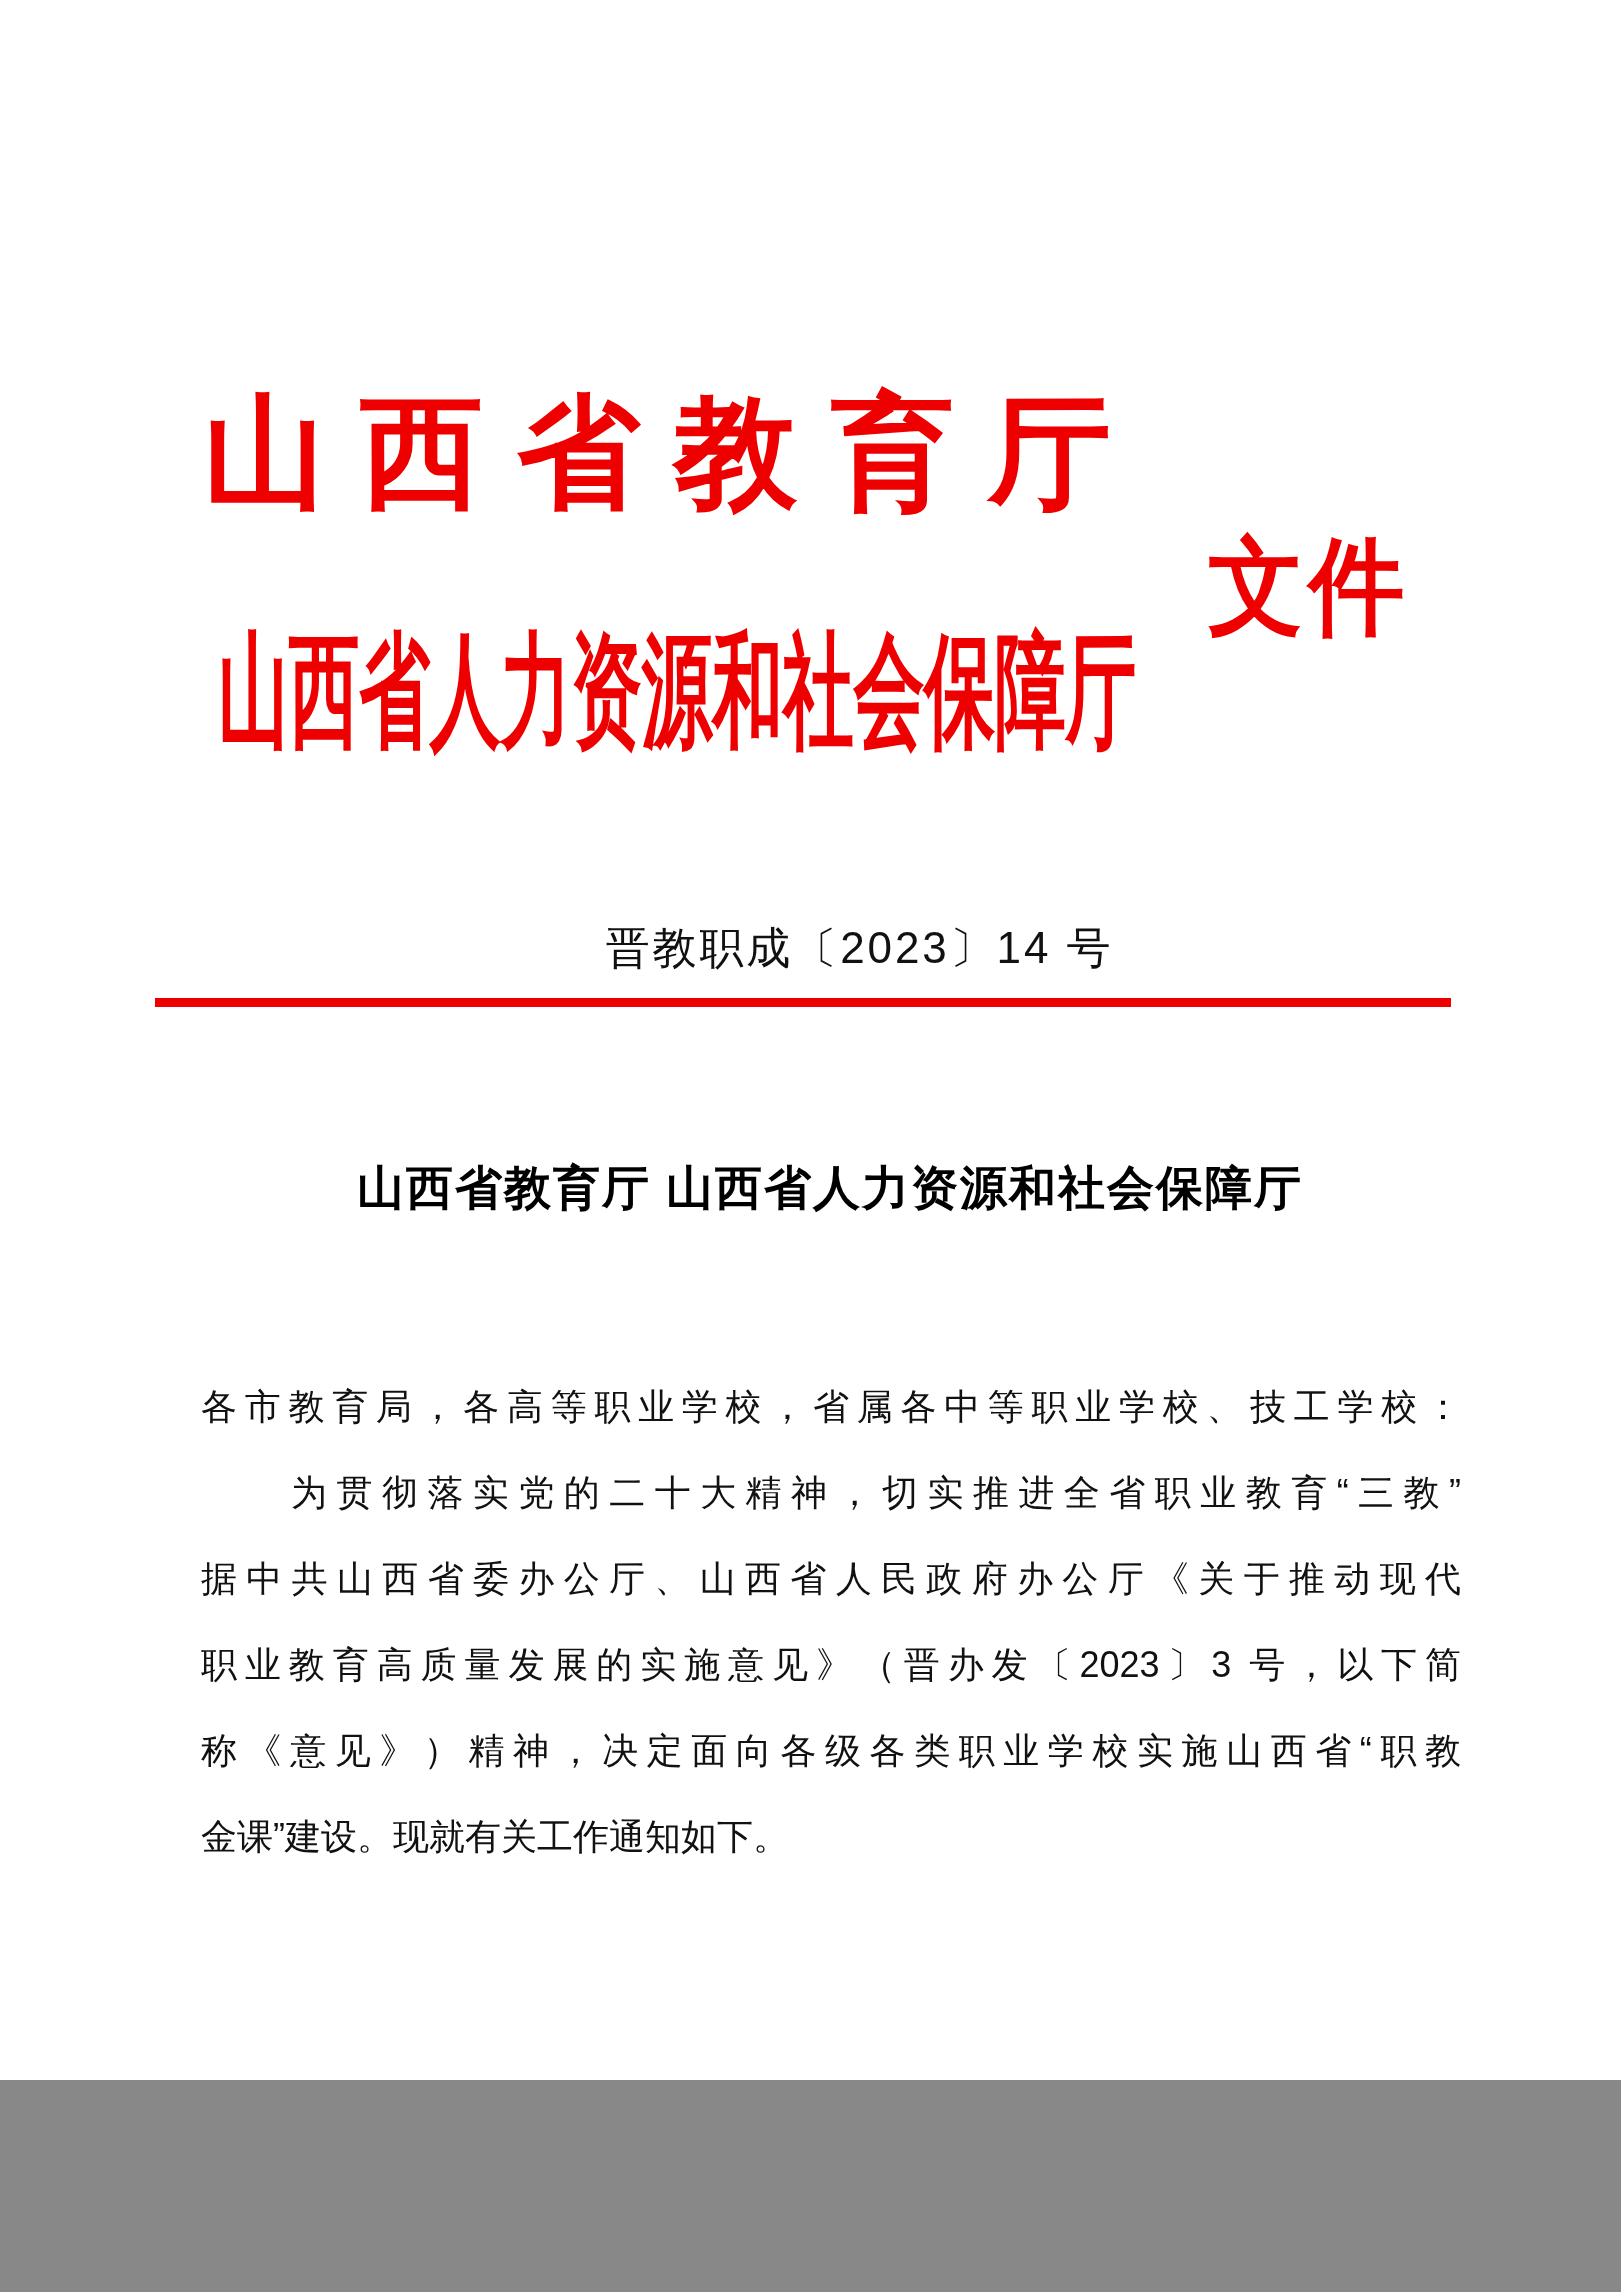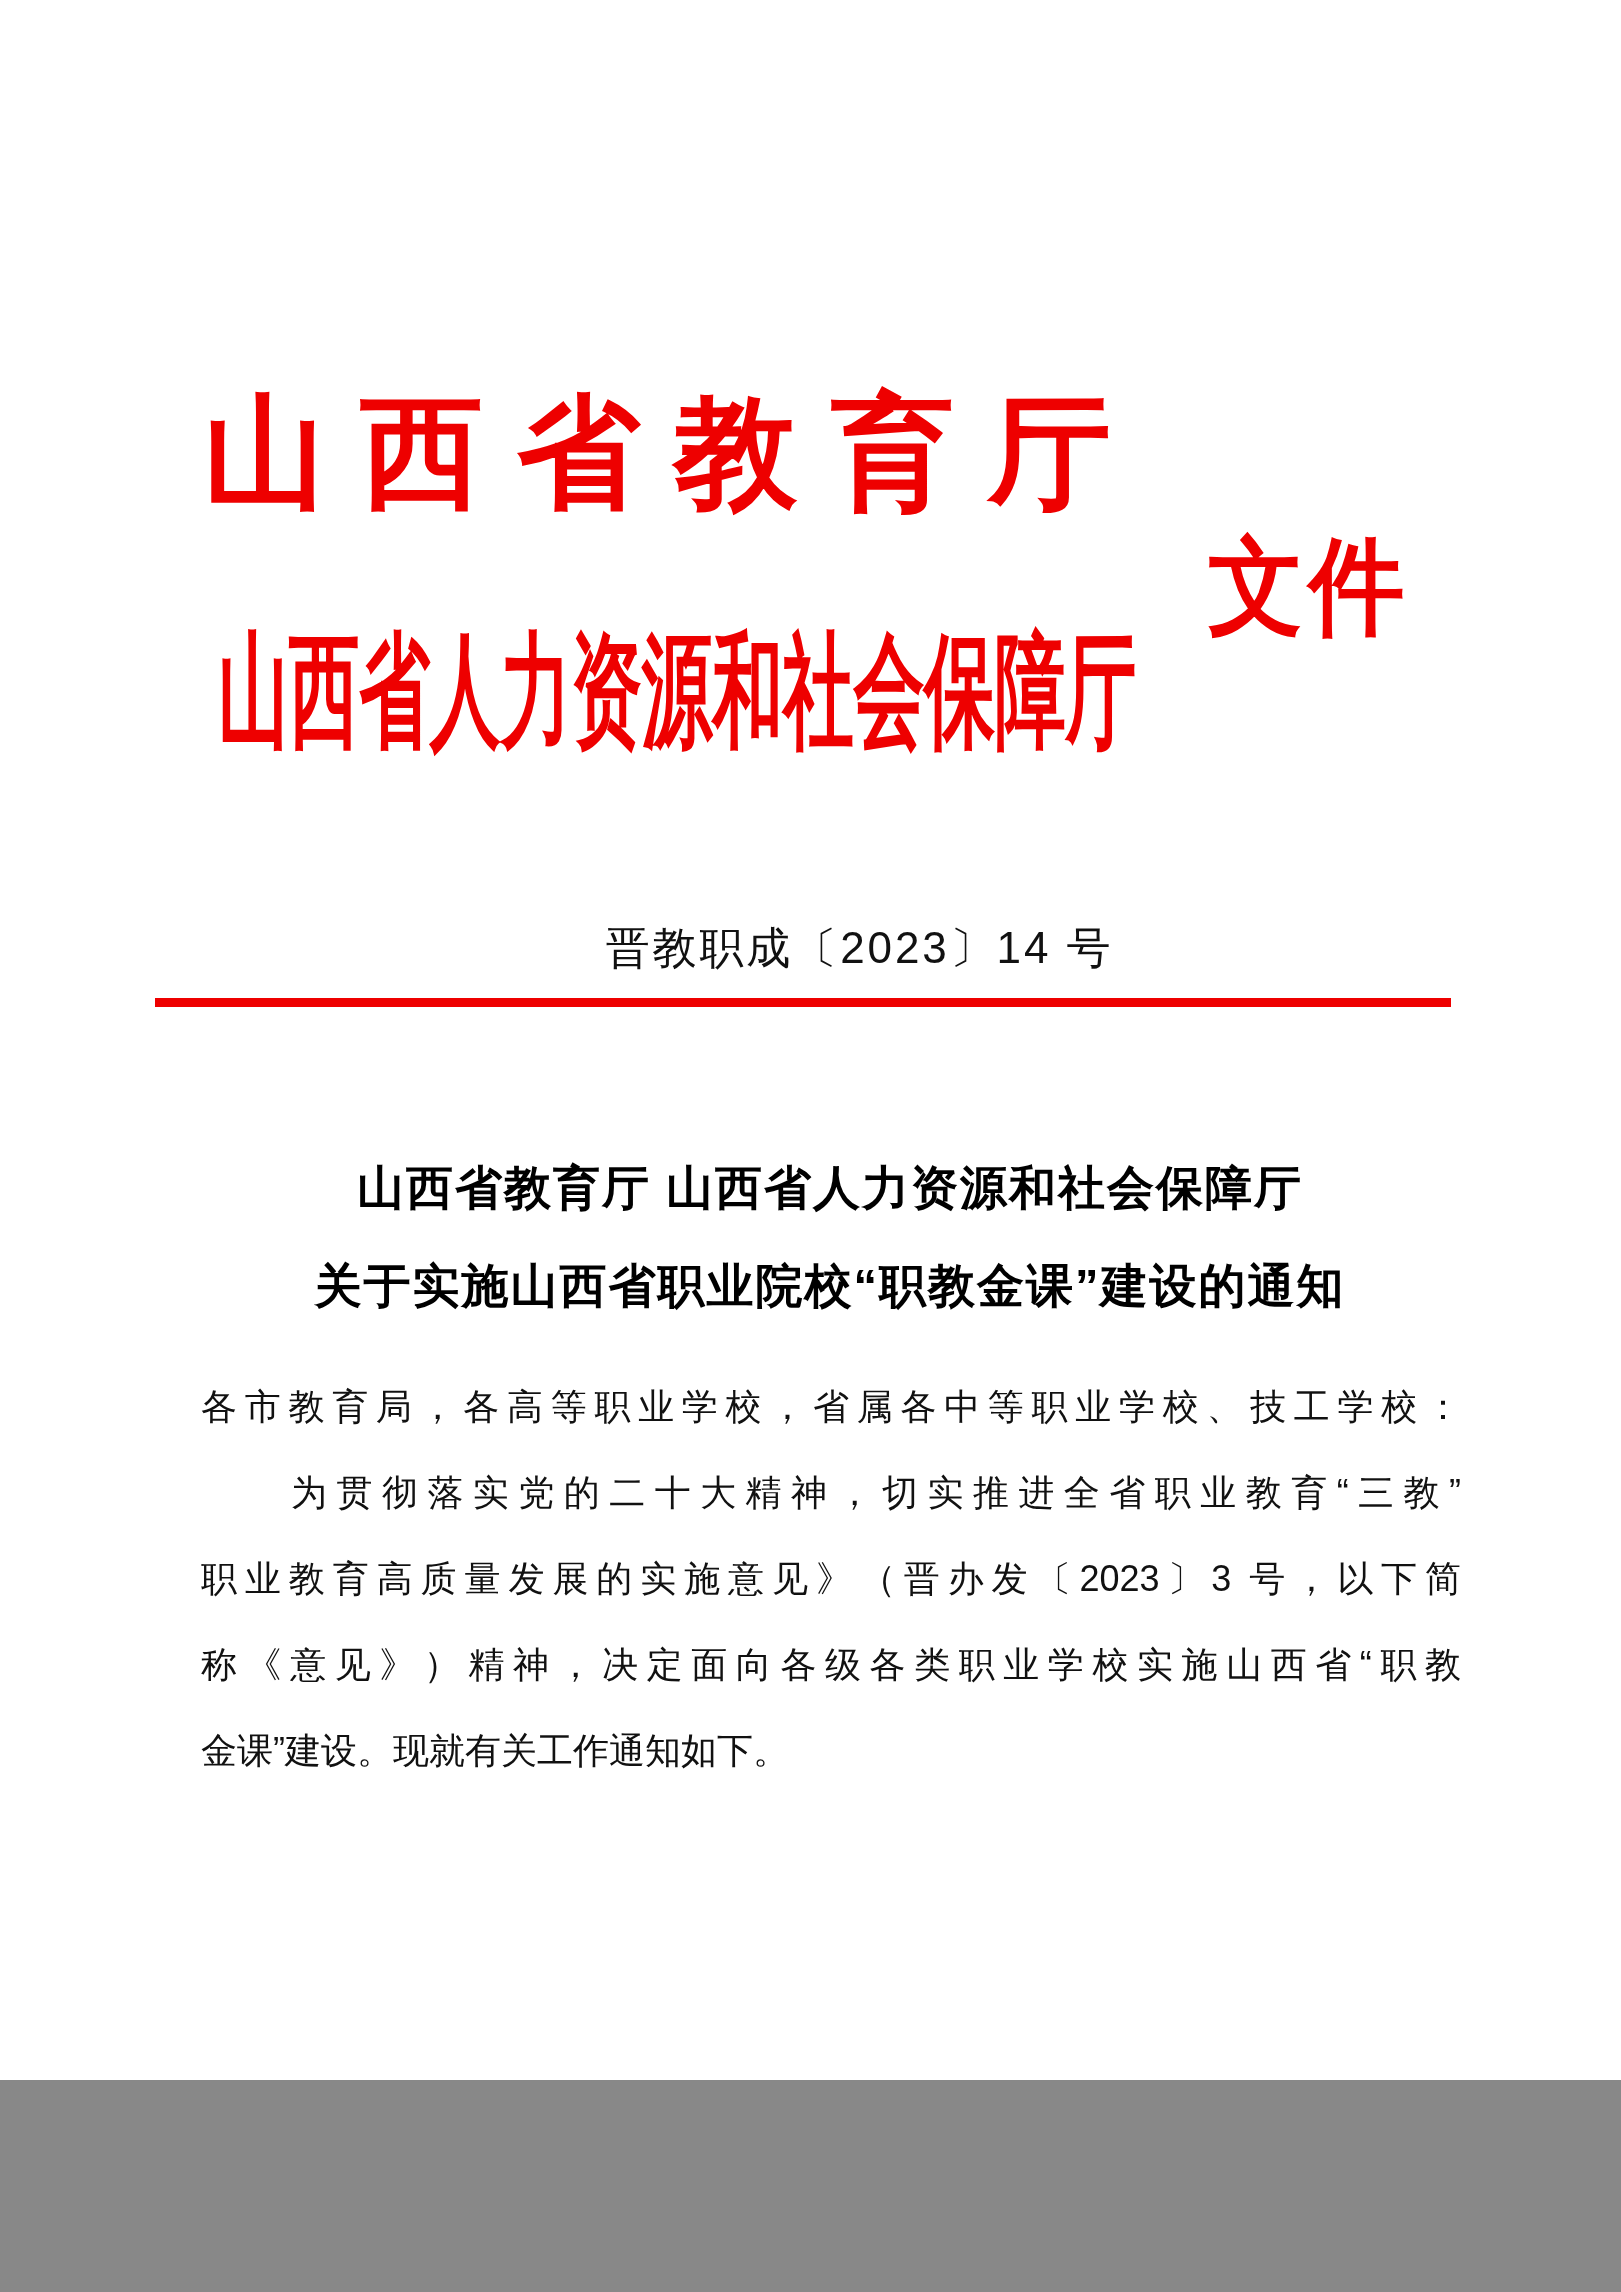--- a/index.html
+++ b/index.html
@@ -105,25 +105,25 @@
   <div class="org2">山西省人力资源和社会保障厅</div>
 
   <div class="wenjian">文件</div>
 
   <div class="doc-number">晋教职成〔2023〕14 号</div>
 
   <div class="red-line"></div>
 
   <div class="title">
     <div>山西省教育厅 山西省人力资源和社会保障厅</div>
-    <div>关于实施山西省职业院校“职教金课”建设的通知</div>
   </div>
 
   <div class="body-block">
     <div class="bl">各市教育局，各高等职业学校，省属各中等职业学校、技工学校：</div>
     <div class="bl indent">为贯彻落实党的二十大精神，切实推进全省职业教育“三教”</div>
+    <div class="bl">据中共山西省委办公厅、山西省人民政府办公厅《关于推动现代</div>
     <div class="bl">职业教育高质量发展的实施意见》（晋办发〔2023〕3 号，以下简</div>
     <div class="bl">称《意见》）精神，决定面向各级各类职业学校实施山西省“职教</div>
     <div class="bl last">金课”建设。现就有关工作通知如下。</div>
   </div>
 
 </div>
 
 
 </body></html>

